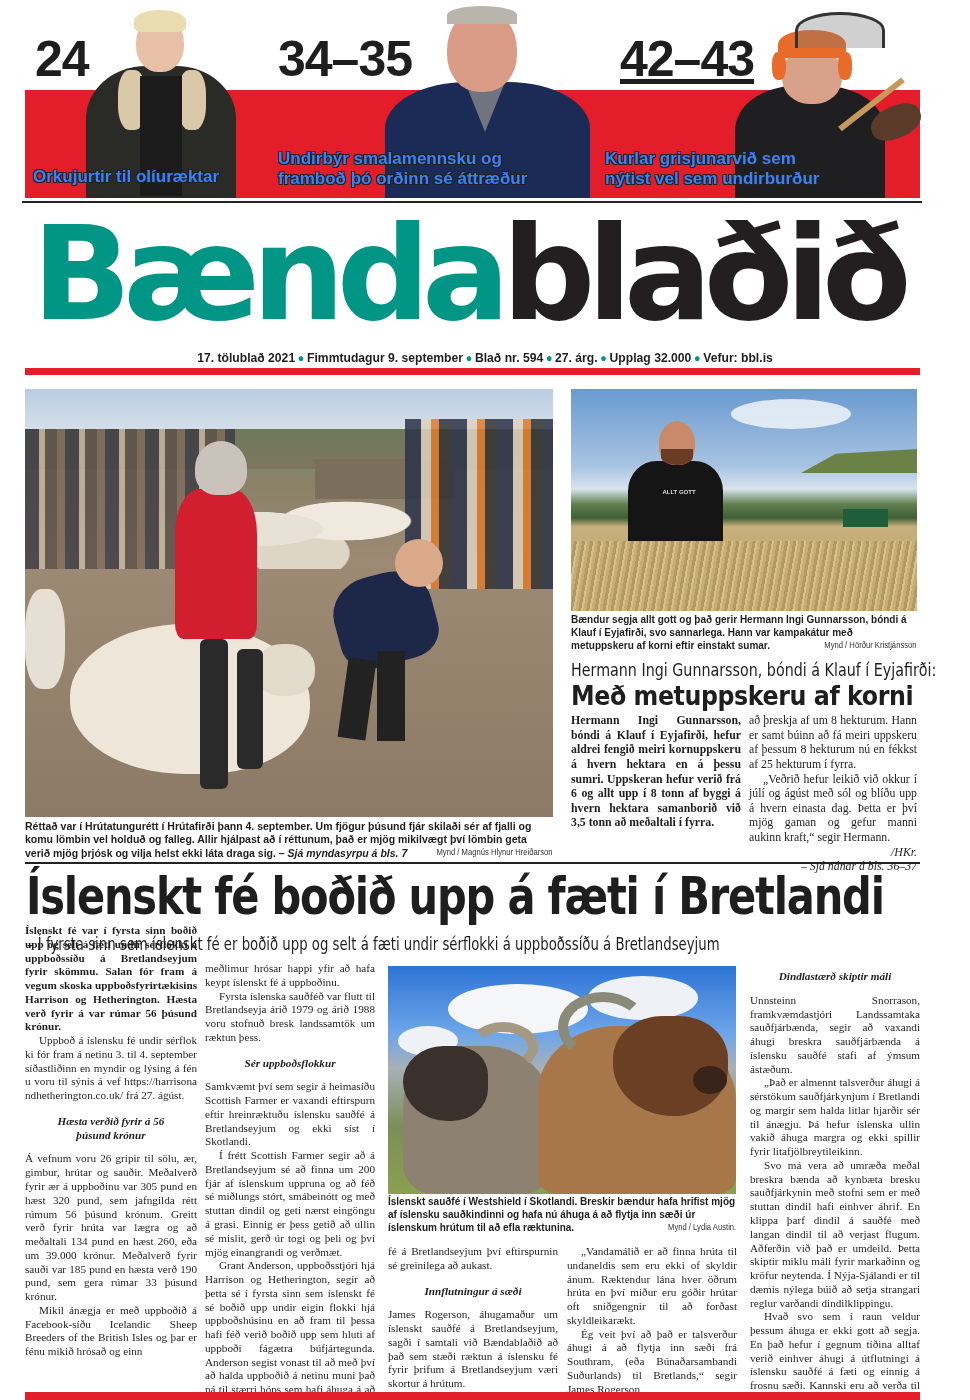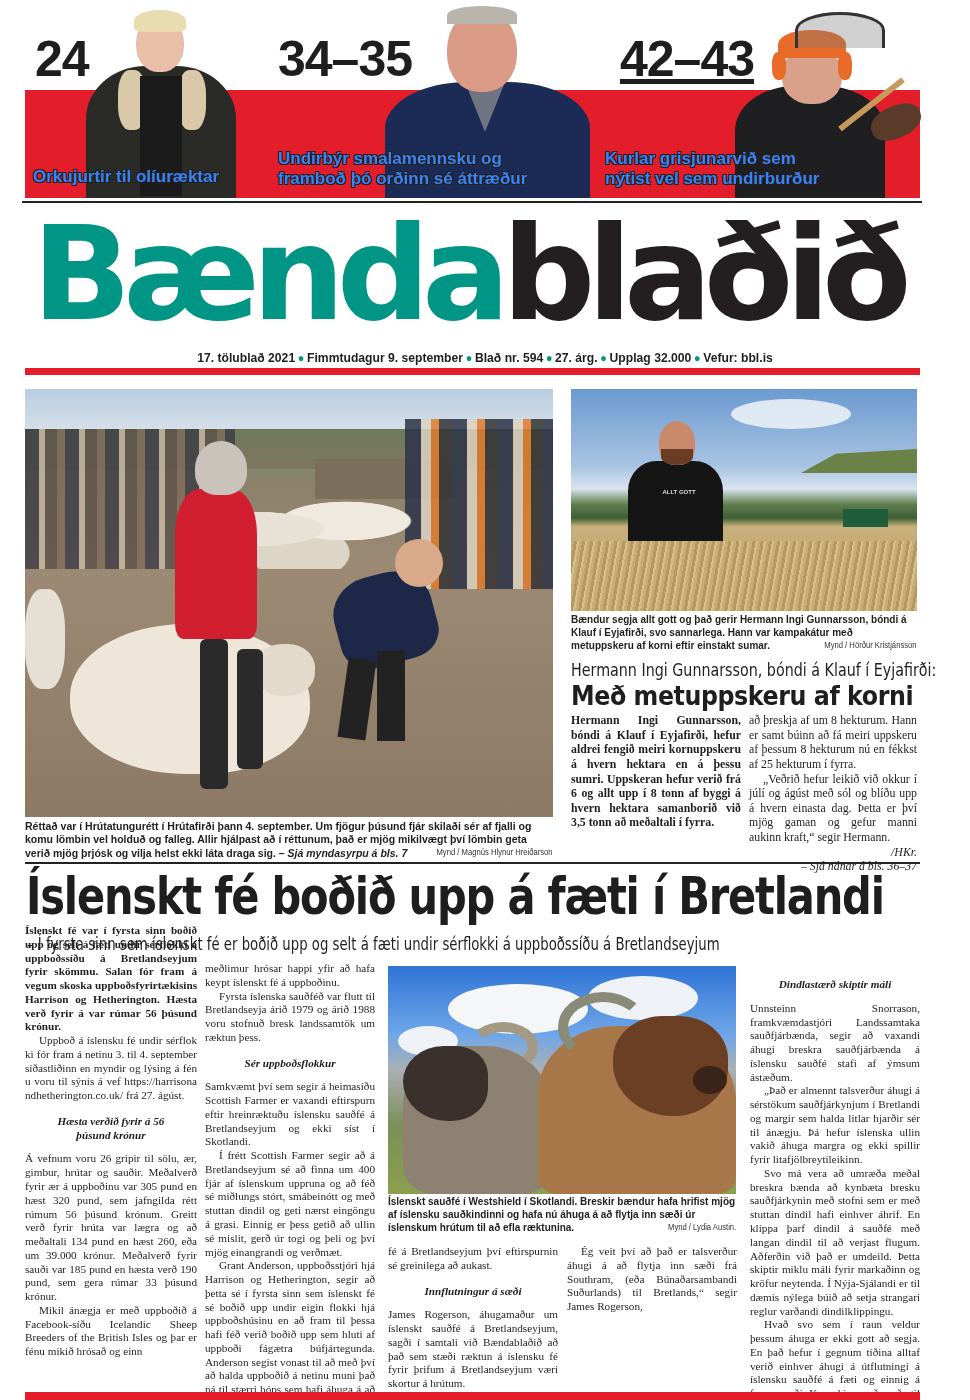--- a/index.html
+++ b/index.html
@@ -166,21 +166,21 @@
   <p class="sub" style="padding:0 18px;">Hæsta verðið fyrir á 56 þúsund krónur</p>
   <p class="noind">Á vefnum voru 26 gripir til sölu, ær, gimbur, hrútar og sauðir. Meðalverð fyrir ær á uppboðinu var 305 pund en hæst 320 pund, sem jafngilda rétt rúmum 56 þúsund krónum. Greitt verð fyrir hrúta var lægra og að meðaltali 134 pund en hæst 260, eða um 39.000 krónur. Meðalverð fyrir sauði var 185 pund en hæsta verð 190 pund, sem gera rúmar 33 þúsund krónur.</p>
   <p>Mikil ánægja er með uppboðið á Facebook-síðu Icelandic Sheep Breeders of the British Isles og þar er fénu mikið hrósað og einn</p>
 </div>
 
 <div class="col" style="left:205px; top:962px; width:170px; font-size:11.2px; line-height:1.23;">
   <p class="noind">meðlimur hrósar happi yfir að hafa keypt íslenskt fé á uppboðinu.</p>
   <p>Fyrsta íslenska sauðféð var flutt til Bretlandseyja árið 1979 og árið 1988 voru stofnuð bresk landssamtök um ræktun þess.</p>
   <p class="sub">Sér uppboðsflokkur</p>
   <p class="noind">Samkvæmt því sem segir á heimasíðu Scottish Farmer er vaxandi eftirspurn eftir hreinræktuðu íslensku sauðfé á Bretlandseyjum og ekki síst í Skotlandi.</p>
-  <p>Í frétt Scottish Farmer segir að á Bretlandseyjum sé að finna um 400 fjár af íslenskum uppruna og að féð sé miðlungs stórt, smábeinótt og með stuttan dindil og geti nærst eingöngu á grasi. Einnig er þess getið að ullin sé mislit, gerð úr togi og þeli og því mjög einangrandi og verðmæt.</p>
+  <p>Í frétt Scottish Farmer segir að á Bretlandseyjum sé að finna um 200 fjár af íslenskum uppruna og að féð sé miðlungs stórt, smábeinótt og með stuttan dindil og geti nærst eingöngu á grasi. Einnig er þess getið að ullin sé mislit, gerð úr togi og þeli og því mjög einangrandi og verðmæt.</p>
   <p>Grant Anderson, uppboðsstjóri hjá Harrison og Hetherington, segir að þetta sé í fyrsta sinn sem íslenskt fé sé boðið upp undir eigin flokki hjá uppboðshúsinu en að fram til þessa hafi féð verið boðið upp sem hluti af uppboði fágætra búfjártegunda. Anderson segist vonast til að með því að halda uppboðið á netinu muni það ná til stærri hóps sem hafi áhuga á að rækta íslenskt</p>
 </div>
 
 <div class="photo" style="left:388px; top:966px; width:348px; height:228px; background:linear-gradient(180deg,#2f74d6 0%,#6ea6e8 30%,#a9b0b6 45%,#7d8e58 70%,#8aa04e 100%);">
   <div style="position:absolute; left:60px; top:18px; width:140px; height:50px; background:#f4f6f8; border-radius:50%;"></div>
   <div style="position:absolute; left:200px; top:10px; width:110px; height:44px; background:#eef2f6; border-radius:50%;"></div>
   <div style="position:absolute; left:10px; top:60px; width:60px; height:30px; background:#eef2f6; border-radius:50%;"></div>
 
   <div style="position:absolute; left:15px; top:80px; width:150px; height:148px; background:#8d8272; border-radius:40% 45% 20% 20%;"></div>
   <div style="position:absolute; left:15px; top:80px; width:85px; height:75px; background:#3a302c; border-radius:50% 40% 45% 55%;"></div>
@@ -196,25 +196,26 @@
   <span class="credit">Mynd / Lydia Austin.</span>
 </div>
 
 <div class="col" style="left:388px; top:1245px; width:170px; font-size:11.2px; line-height:1.23;">
   <p class="noind">fé á Bretlandseyjum því eftirspurnin sé greinilega að aukast.</p>
   <p class="sub">Innflutningur á sæði</p>
   <p class="noind">James Rogerson, áhugamaður um íslenskt sauðfé á Bretlandseyjum, sagði í samtali við Bændablaðið að það sem stæði ræktun á íslensku fé fyrir þrifum á Bretlandseyjum væri skortur á hrútum.</p>
 </div>
 
 <div class="col" style="left:567px; top:1245px; width:170px; font-size:11.2px; line-height:1.23;">
+  <p>„Vandamálið er að finna hrúta til undaneldis sem eru ekki of skyldir ánum. Ræktendur lána hver öðrum hrúta en því miður eru góðir hrútar oft sniðgengnir til að forðast skyldleikarækt.</p>
   <p>Ég veit því að það er talsverður áhugi á að flytja inn sæði frá Southram, (eða Búnaðarsambandi Suðurlands) til Bretlands,“ segir James Rogerson,</p>
 </div>
 
 <div class="col" style="left:750px; top:962px; width:170px; font-size:11.2px; line-height:1.23;">
-  <p class="sub" style="margin-top:16px;">Dindlastærð skiptir máli</p>
+  <p class="sub" style="margin-top:8px;">Dindlastærð skiptir máli</p>
   <p class="noind">Unnsteinn Snorrason, framkvæmdastjóri Landssamtaka sauðfjárbænda, segir að vaxandi áhugi breskra sauðfjárbænda á íslensku sauðfé stafi af ýmsum ástæðum.</p>
   <p>„Það er almennt talsverður áhugi á sérstökum sauðfjárkynjum í Bretlandi og margir sem halda litlar hjarðir sér til ánægju. Þá hefur íslenska ullin vakið áhuga margra og ekki spillir fyrir litafjölbreytileikinn.</p>
   <p>Svo má vera að umræða meðal breskra bænda að kynbæta bresku sauðfjárkynin með stofni sem er með stuttan dindil hafi einhver áhrif. En klippa þarf dindil á sauðfé með langan dindil til að verjast flugum. Aðferðin við það er umdeild. Þetta skiptir miklu máli fyrir markaðinn og kröfur neytenda. Í Nýja-Sjálandi er til dæmis nýlega búið að setja strangari reglur varðandi dindilklippingu.</p>
   <p>Hvað svo sem í raun veldur þessum áhuga er ekki gott að segja. En það hefur í gegnum tíðina alltaf verið einhver áhugi á útflutningi á íslensku sauðfé á fæti og einnig á frosnu sæði. Kannski eru að verða til ný sóknarfæri fyrir íslenska sauðfjárrækt til framtíðar.“</p>
   <p class="sign" style="margin-top:-14px;">/VH</p>
 </div>
 
 <div class="red-rule" style="top:1392px; height:8px;"></div>
 
 </body></html>

